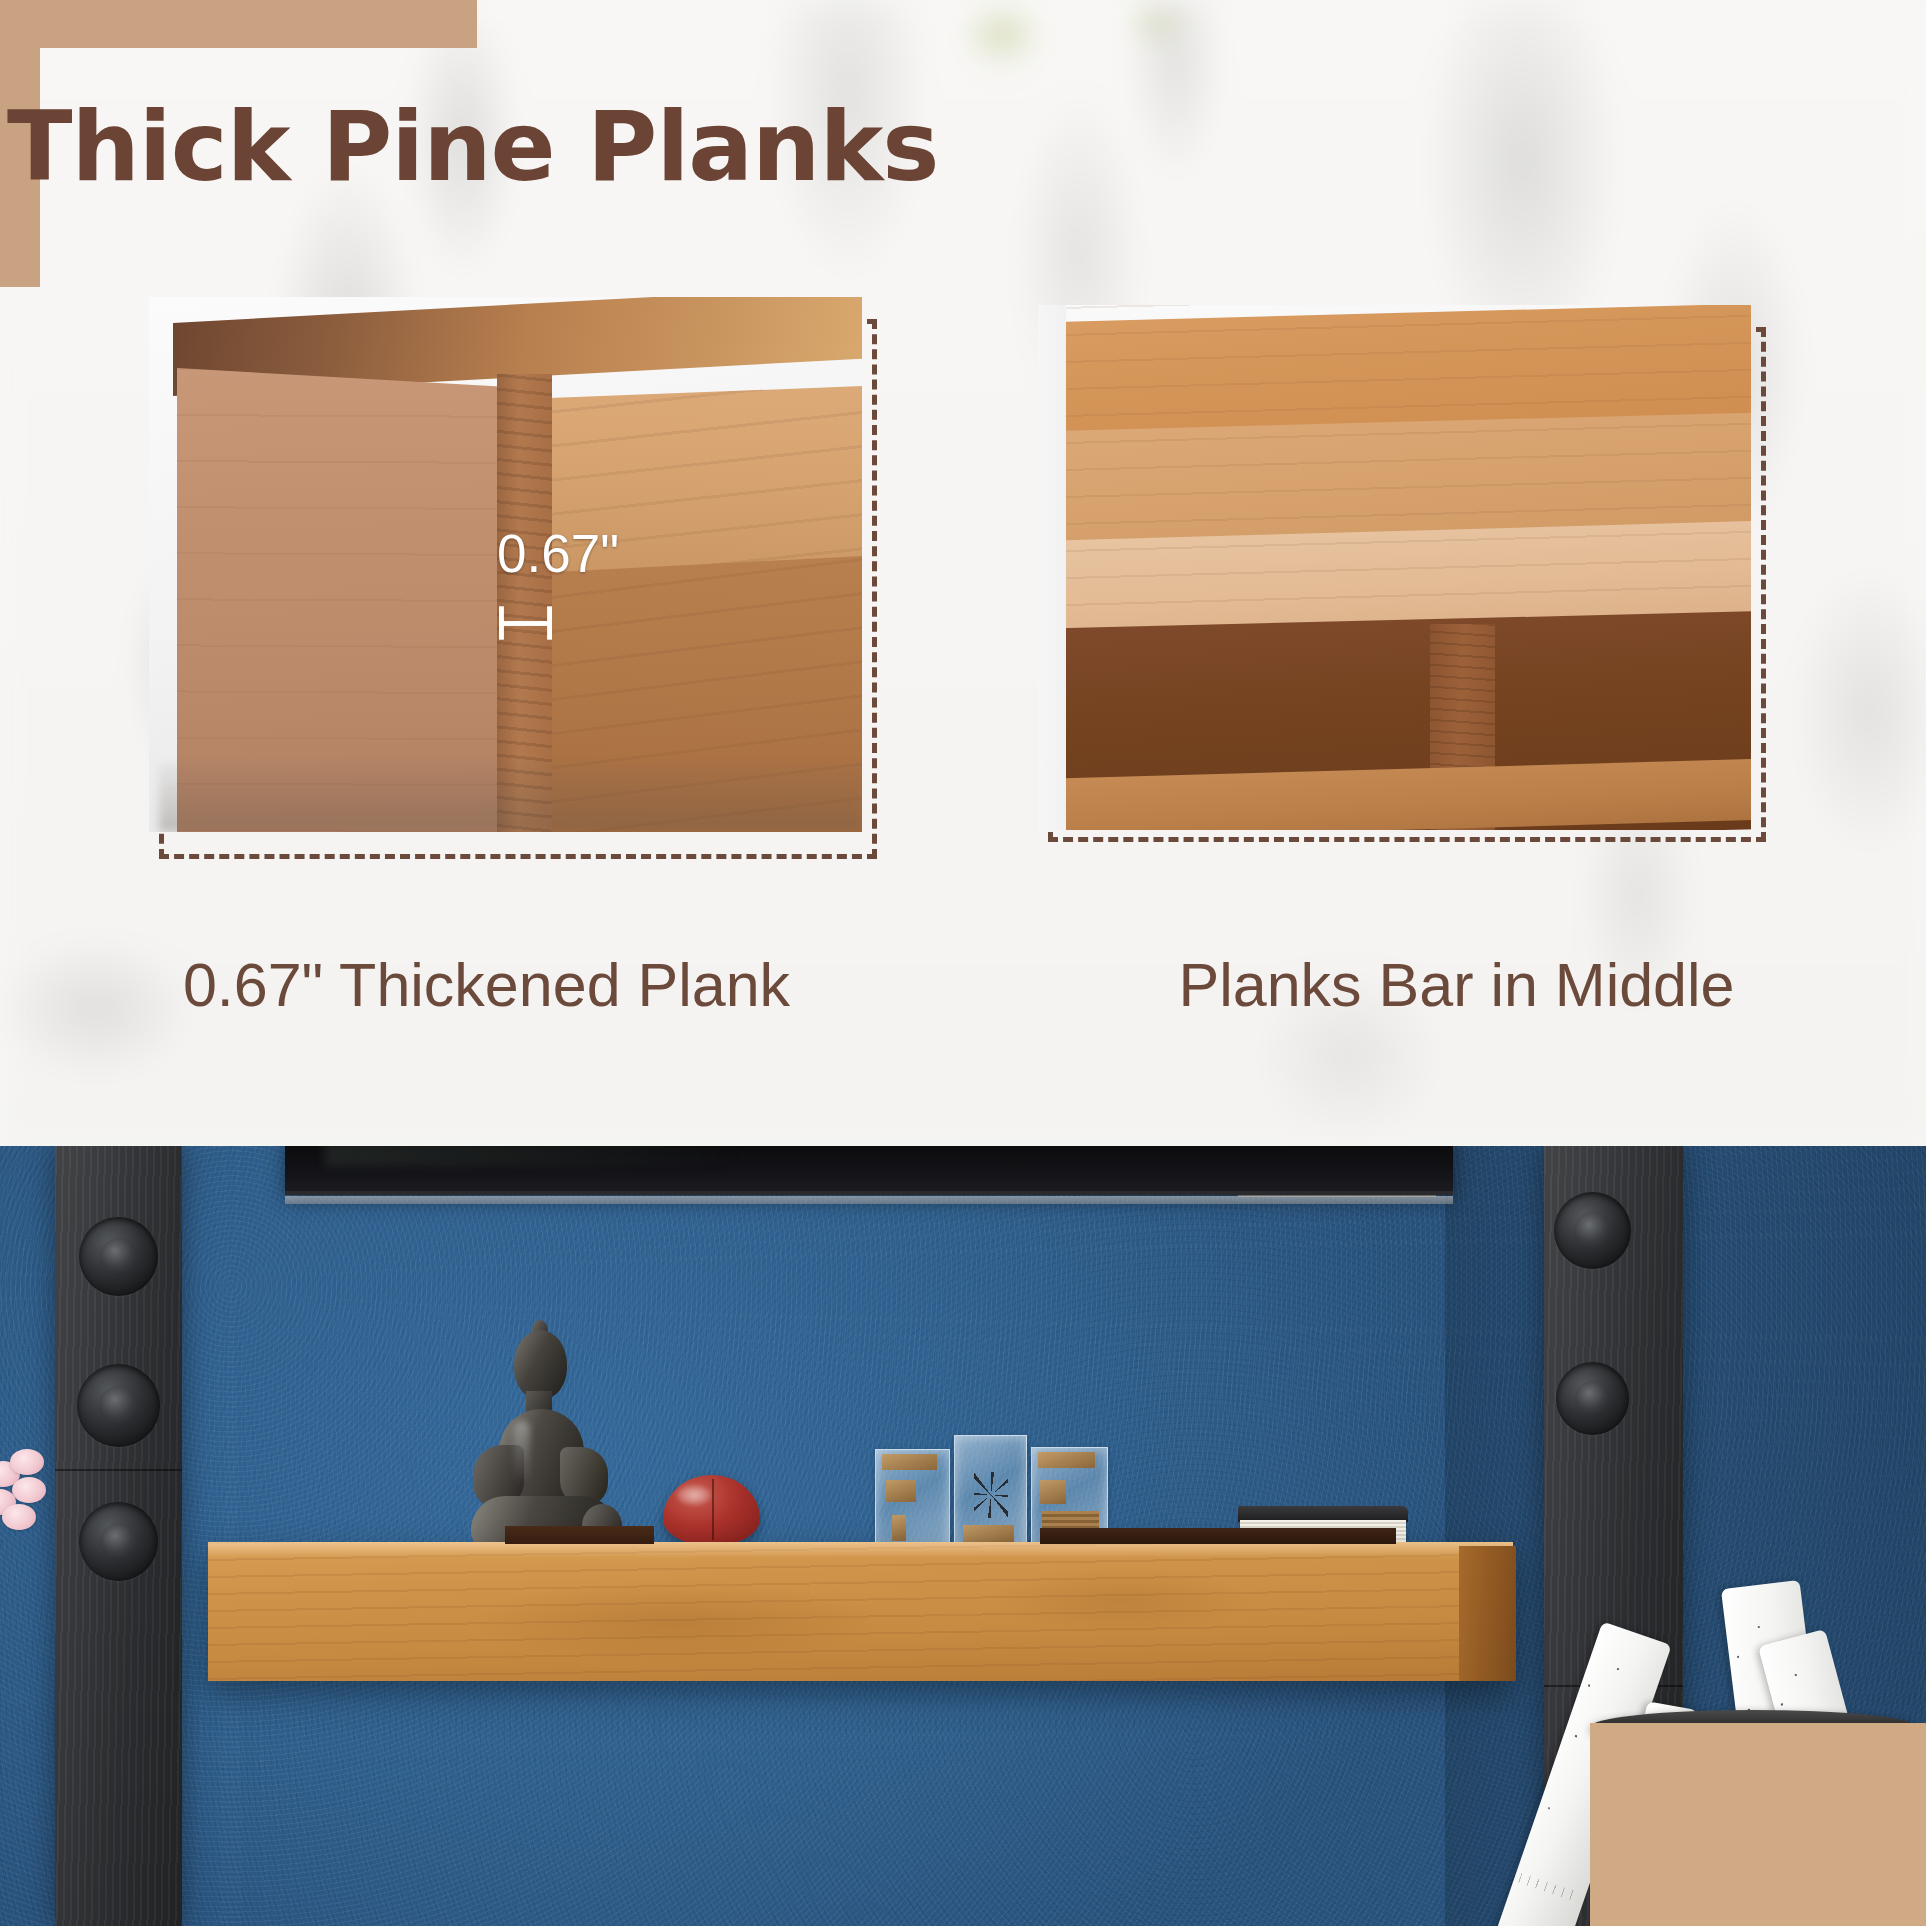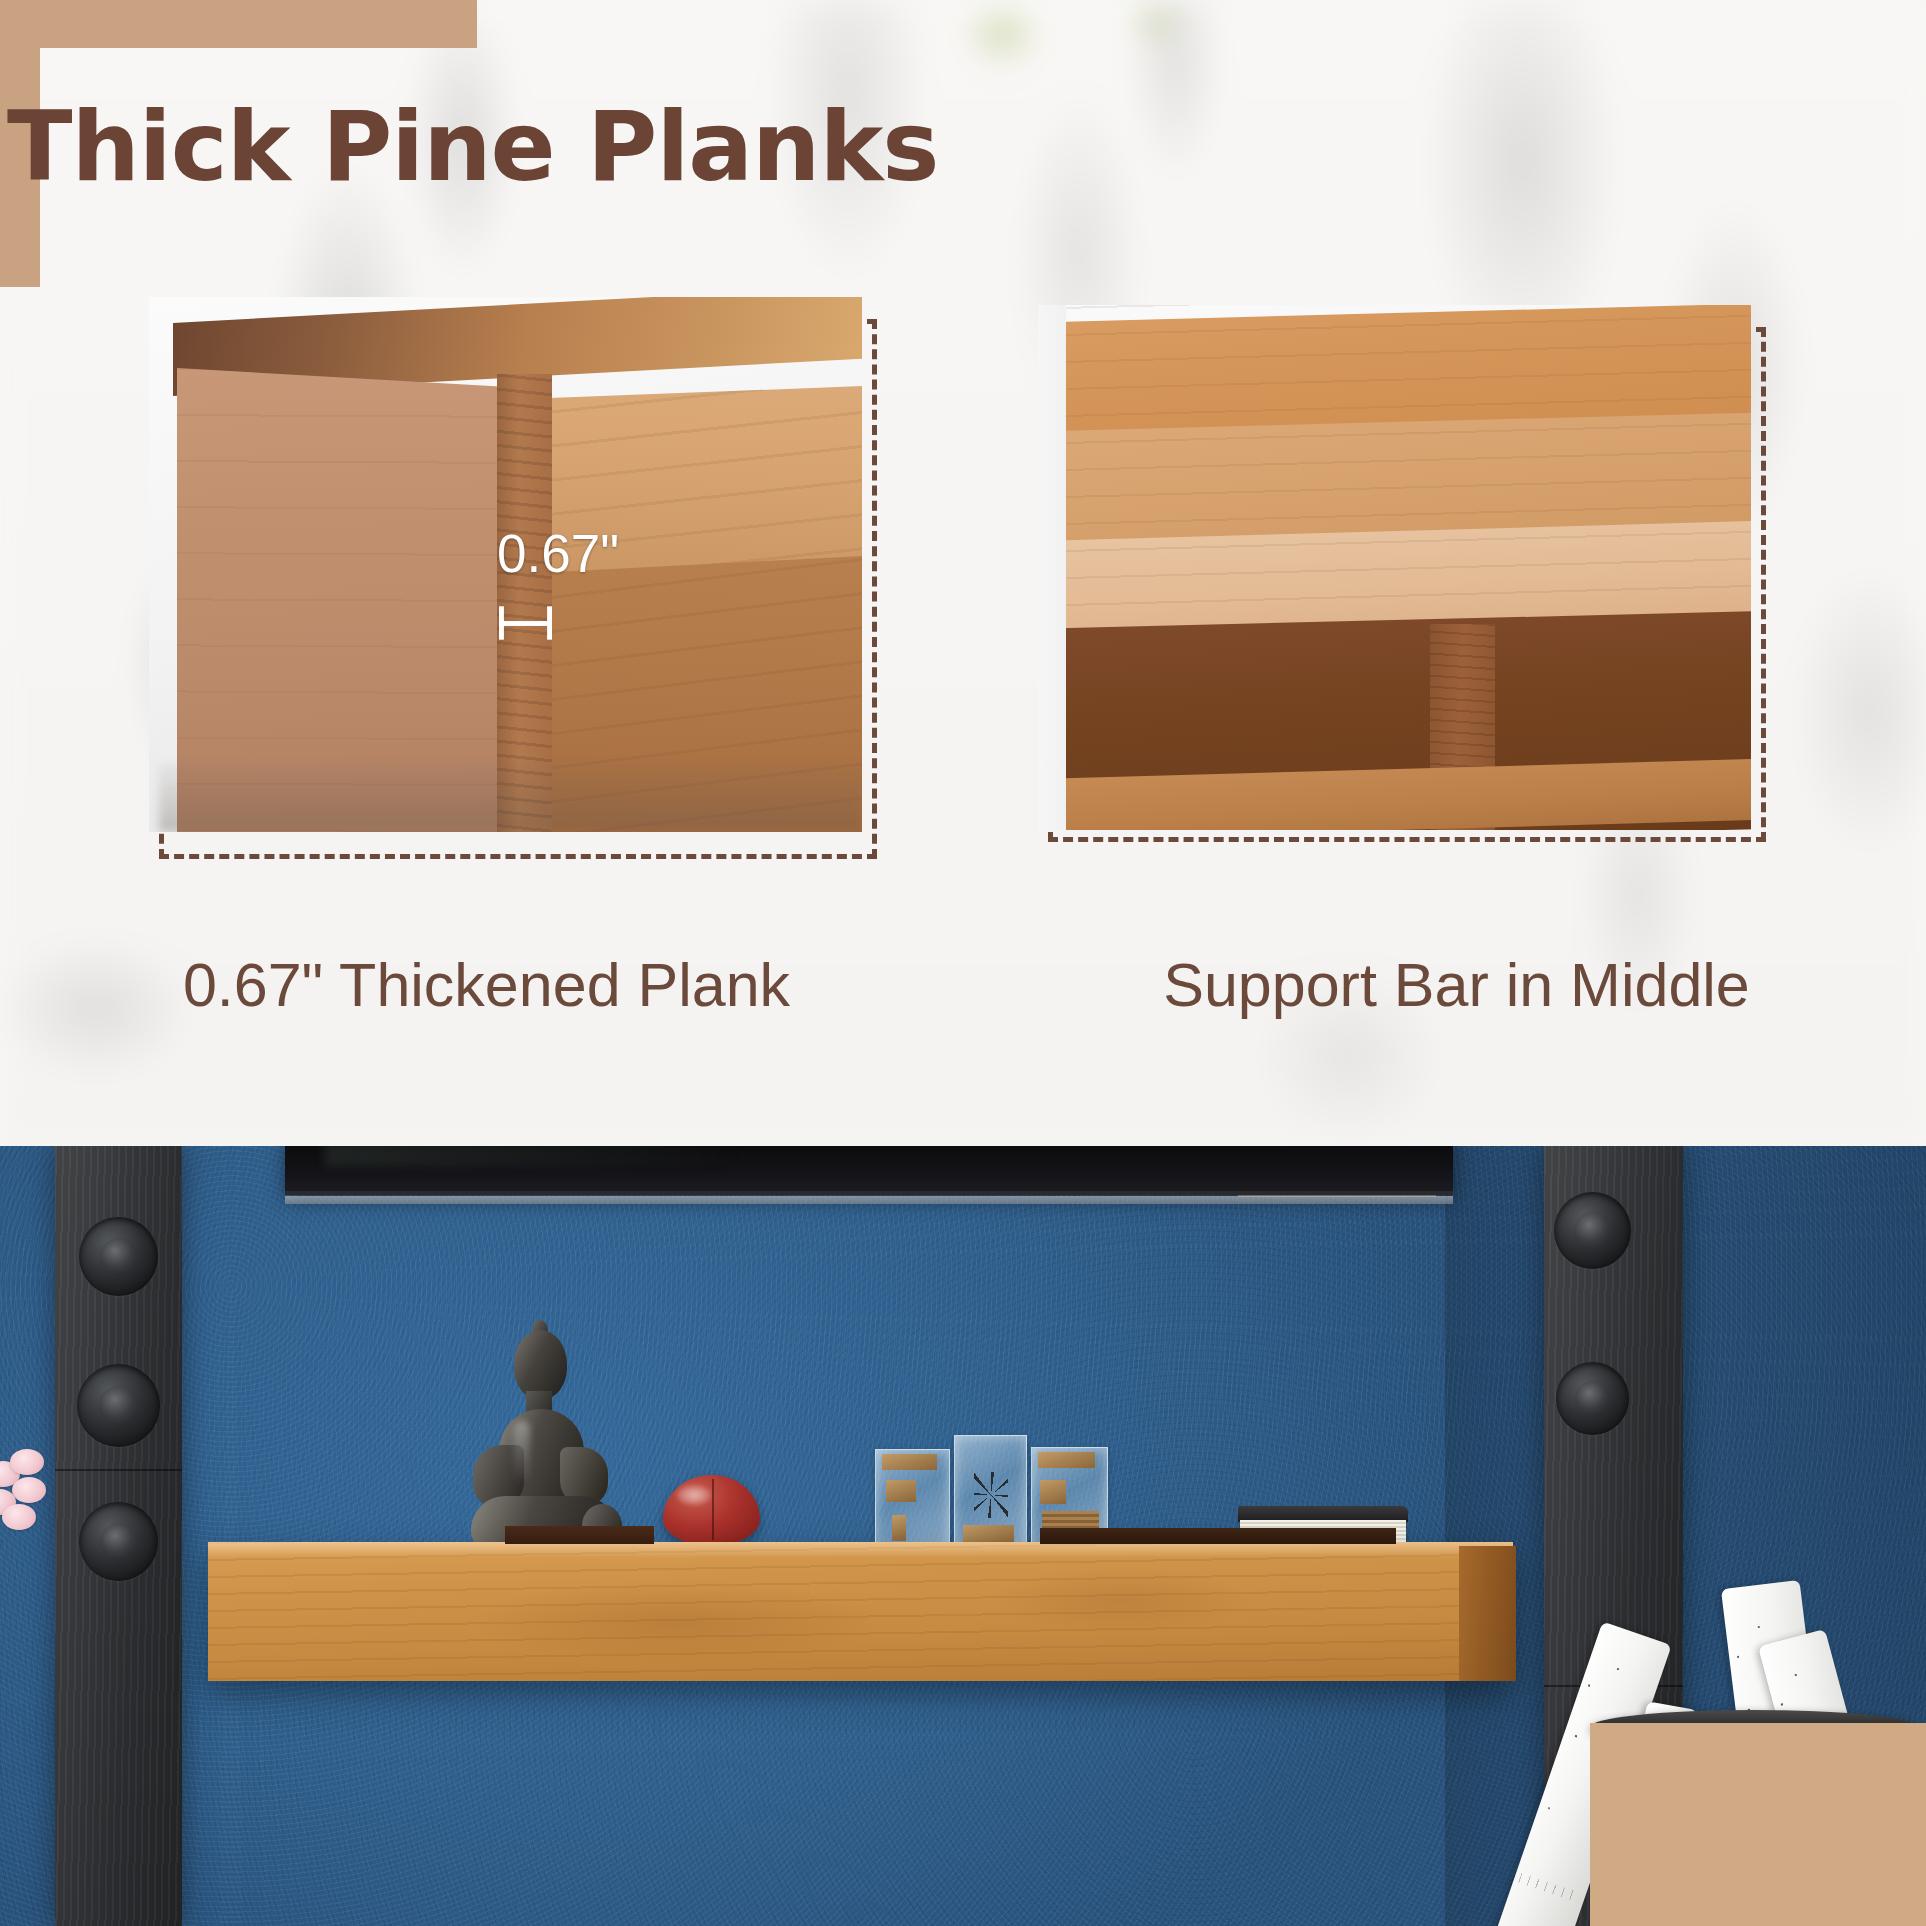--- a/index.html
+++ b/index.html
@@ -617,21 +617,21 @@
         </div>
 
         <div id="shelf-bottom-lip"></div>
         <div id="shelf-left-white"></div>
       </div>
     </div>
   </div>
 
   <div id="captions">
     <div class="caption" id="caption-left">0.67" Thickened Plank</div>
-    <div class="caption" id="caption-right">Support Bar in Middle</div>
+    <div class="caption" id="caption-right">Planks Bar in Middle</div>
   </div>
 </div>
 
 <div id="lifestyle-panel">
 
   <div id="blue-wall"></div>
   <div id="wall-stipple"></div>
   <div id="wall-corner-shade"></div>
 
   <div id="wall-art"></div>

